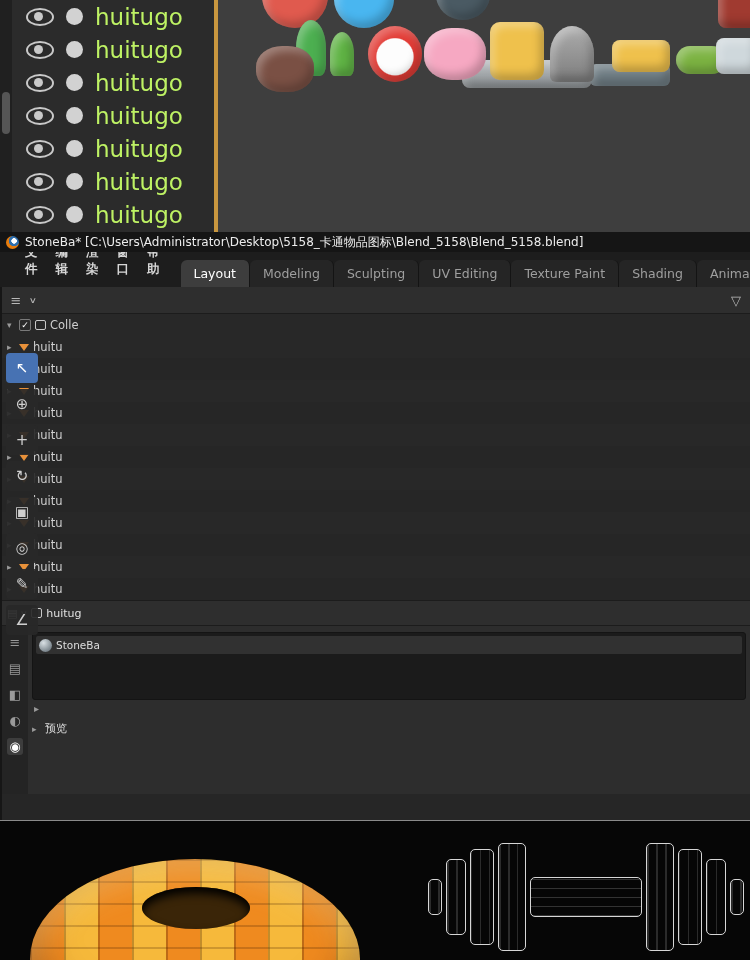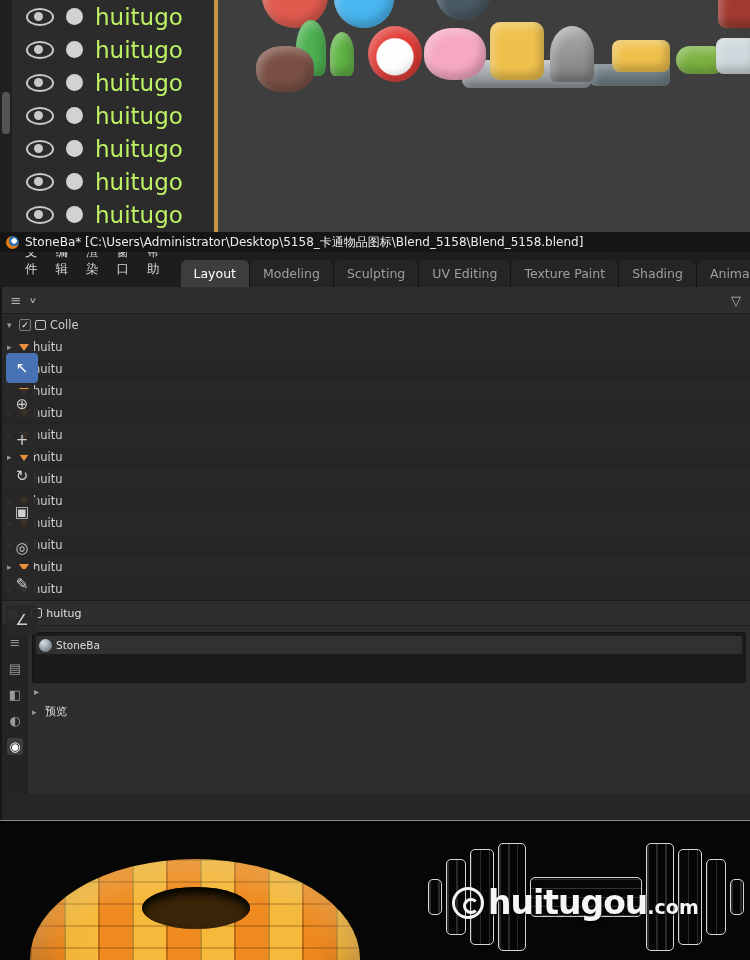--- a/index.html
+++ b/index.html
@@ -24,21 +24,21 @@
   
   .title-bar{top:232px;height:20px;background:#151515;display:flex;align-items:center;gap:6px;padding-left:6px;font-size:12px;color:#ececec;white-space:nowrap;overflow:hidden;}
   .blender-ic{width:13px;height:13px;border-radius:50%;flex:0 0 auto;
     background:radial-gradient(circle at 62% 38%, #fff 0 2.5px, #2f6fad 3px 5px, #e87d0d 5.5px);}
 
   
   .topbar{top:252px;height:35px;background:#1d1d1d;display:flex;align-items:flex-end;padding:0 0 0 8px;overflow:hidden;}
   .tb-logo{width:18px;height:18px;border-radius:50%;margin:0 8px 7px 0;
     background:radial-gradient(circle at 62% 38%, #fff 0 3px, #2f6fad 3.5px 6px, #e87d0d 7px);}
   .tb-menus{display:flex;margin-bottom:6px;}
-  .tb-menu{font-size:12.5px;color:#d6d6d6;padding:3px 9px;border-radius:3px;cursor:default;}
+  .tb-menu{font-size:12.5px;color:#d6d6d6;padding:3px 9px;border-radius:3px;cursor:default;font-weight:bold;}
   .tabs{display:flex;margin-left:12px;height:27px;}
   .tab{padding:6px 13px 0 13px;font-size:12.5px;color:#9f9f9f;background:#252525;border-right:1px solid #141414;border-radius:6px 6px 0 0;white-space:nowrap;}
   .tab.active{background:#3d3d3d;color:#fff;}
 
   
   .hrowA,.hrowB{width:635px;height:27px;background:#2e2e2e;display:flex;align-items:center;gap:6px;padding:0 6px;border-top:1px solid #151515;}
   .hrowA{top:287px;border-bottom:1px solid #242424;}
   .hrowB{top:314px;border-bottom:1px solid #141414;}
   .hbtn{display:flex;align-items:center;gap:5px;background:#3b3b3b;border-radius:3px;height:20px;padding:0 7px;font-size:11.5px;color:#d5d5d5;white-space:nowrap;}
   .flatbtn{display:flex;align-items:center;gap:4px;height:20px;padding:0 6px;font-size:12px;color:#d8d8d8;white-space:nowrap;}
@@ -101,21 +101,21 @@
   .tw{color:#9a9a9a;font-size:9px;width:8px;flex:0 0 auto;}
   .funnel{width:0;height:0;border-left:5px solid transparent;border-right:5px solid transparent;border-top:7px solid #e8913a;flex:0 0 auto;}
   .box-ic{width:11px;height:10px;border:1.5px solid #c9c9c9;border-radius:2px;flex:0 0 auto;}
   .cb{width:12px;height:12px;background:#2b2b2b;border:1px solid #7a7a7a;border-radius:2px;color:#fff;font-size:9px;display:flex;align-items:center;justify-content:center;flex:0 0 auto;}
   .rp-props-header{height:26px;background:#2e2e2e;border-top:1px solid #1c1c1c;border-bottom:1px solid #1c1c1c;display:flex;align-items:center;gap:4px;padding:0 5px;font-size:11px;color:#e0e0e0;white-space:nowrap;overflow:hidden;}
   .rp-props{display:flex;height:168px;}
   .props-tabs{width:26px;background:#242424;display:flex;flex-direction:column;align-items:center;gap:9px;padding-top:8px;}
   .ptab{color:#9a9a9a;font-size:13px;line-height:1;padding:2px;border-radius:3px;}
   .ptab.active{color:#fff;background:#3d3d3d;}
   .props-content{flex:1;background:#2d2d2d;padding:6px 4px;font-size:10.5px;color:#dddddd;}
-  .slot-box{height:51px;background:#1b1b1b;border:1px solid #141414;border-radius:3px;padding:3px;}
+  .slot-box{height:68px;background:#1b1b1b;border:1px solid #141414;border-radius:3px;padding:3px;}
   .slot-row{display:flex;gap:4px;align-items:center;background:#313131;border-radius:2px;height:18px;padding:0 3px;white-space:nowrap;overflow:hidden;}
   .sphere-ic{width:13px;height:13px;border-radius:50%;background:radial-gradient(circle at 35% 30%, #d9e0e4, #56626a);flex:0 0 auto;}
   .arrow-row{color:#999;font-size:10px;margin:3px 0 3px 2px;}
   .mat-row{display:flex;gap:4px;align-items:center;height:20px;background:#1e1e1e;border-radius:3px;padding:0 3px;white-space:nowrap;overflow:hidden;}
   .preview-row{display:flex;gap:5px;align-items:center;margin-top:7px;font-size:11px;color:#dcdcdc;}
 
   
   .bottom-strip{top:820px;height:140px;background:#060606;border-top:1px solid #8a8a8a;overflow:hidden;}
   .donut{position:absolute;left:30px;top:38px;width:330px;height:200px;border-radius:50%;
     background:
@@ -498,20 +498,15 @@
       <div class="dpart cap-l"></div>
       <div class="dpart p1l"></div>
       <div class="dpart p2l"></div>
       <div class="dpart p3l"></div>
       <div class="dpart handle"></div>
       <div class="dpart p3r"></div>
       <div class="dpart p2r"></div>
       <div class="dpart p1r"></div>
       <div class="dpart cap-r"></div>
     </div>
-    <div class="watermark">
-      <span class="wm-logo"></span>
-      <span class="wm-text">huitugou</span>
-      <span class="wm-tld">.com</span>
-    </div>
   </section>
 
 </div>
 
 </body></html>

